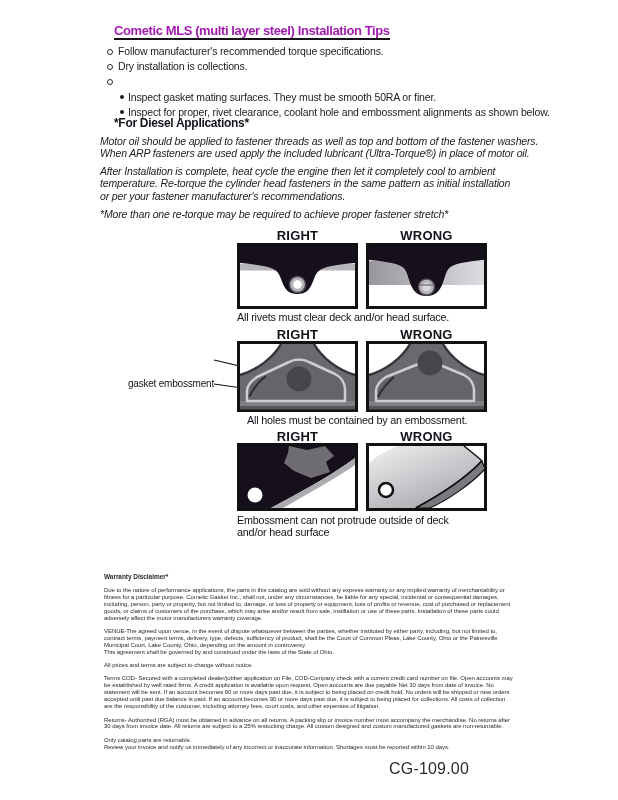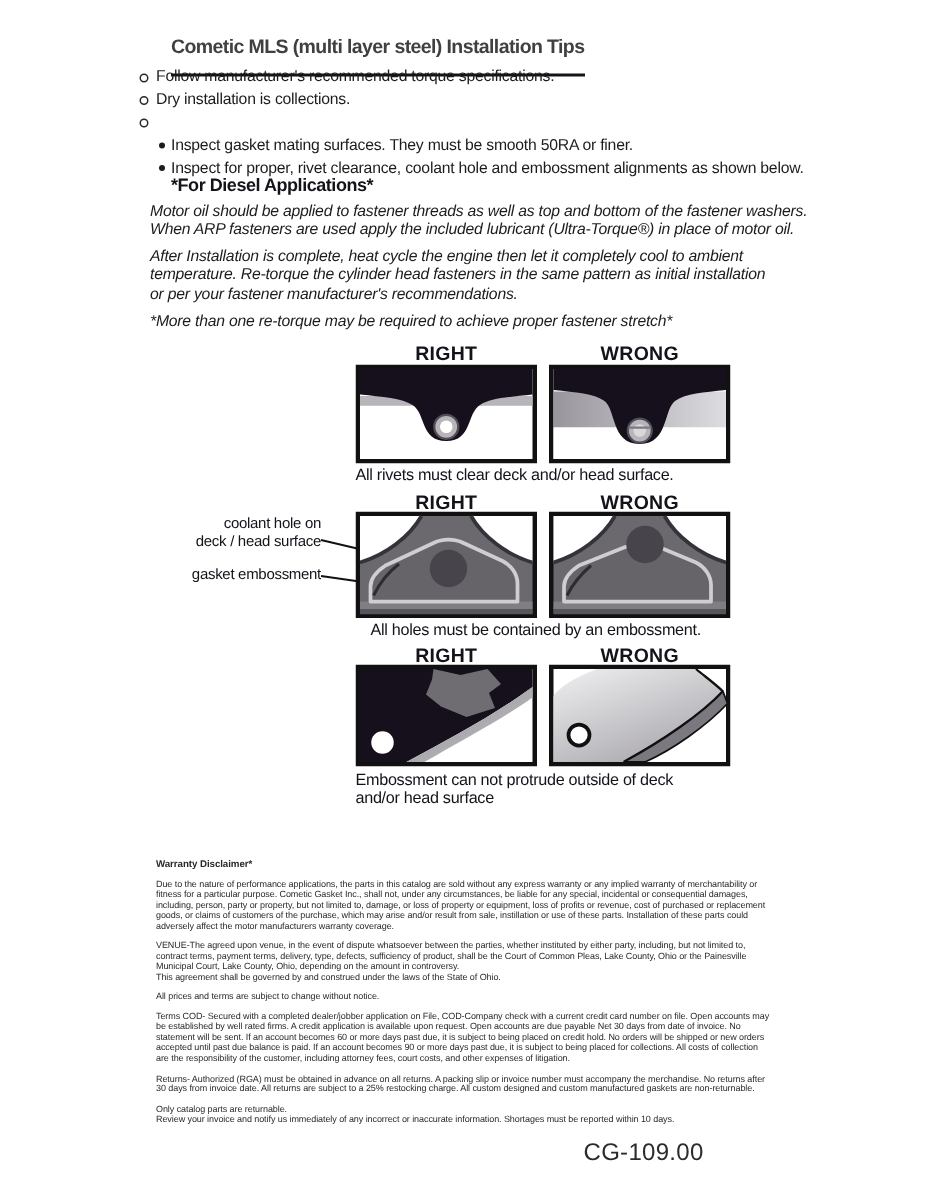--- a/index.html
+++ b/index.html
@@ -3,23 +3,23 @@
 <meta charset="utf-8">
 <style>
   html,body{margin:0;padding:0;background:#ffffff;}
   .page{
     position:relative;width:618px;height:800px;background:#fff;overflow:hidden;
     font-family:"Liberation Sans","DejaVu Sans",sans-serif;color:#1c1c1c;
   }
   .abs{position:absolute;}
   .title{
     left:114px;top:23px;font-size:13px;font-weight:bold;letter-spacing:-0.4px;
-    border-bottom:2px solid #15121a;padding-bottom:11px;color:#404040;text-align:center;
+    border-bottom:2px solid #15121a;padding-bottom:0;color:#a21caf;text-align:center;
   }
-  .bullets{left:93px;top:45px;font-size:10.5px;letter-spacing:-0.15px;}
+  .bullets{left:107px;top:45px;font-size:10.5px;letter-spacing:-0.15px;}
   .b-row{display:flex;align-items:flex-start;height:15.2px;}
   .b-ring{width:4px;height:4px;border:1px solid #2a2a2a;border-radius:50%;margin:4px 5px 0 0;flex:none;}
   .b-sub{margin-left:13px;}
   .b-dot{width:4px;height:4px;background:#1c1c1c;border-radius:50%;margin:4px 4px 0 0;flex:none;}
   .h2{left:114px;font-size:12px;font-weight:bold;letter-spacing:-0.3px;color:#15121a;}
   .para{left:100px;font-size:10.5px;line-height:12.4px;letter-spacing:-0.15px;white-space:pre-line;font-style:italic;}
   .dg-head{width:121px;text-align:center;font-size:13px;font-weight:bold;letter-spacing:0.2px;color:#15121a;}
   .caption{font-size:10.8px;letter-spacing:-0.2px;line-height:12px;white-space:pre-line;color:#15121a;}
   .callout{font-size:10px;line-height:11.5px;letter-spacing:-0.2px;text-align:right;white-space:pre-line;color:#15121a;}
   .disc{left:104px;top:574px;width:424px;font-size:6px;line-height:6.9px;letter-spacing:-0.05px;color:#2a2a2a;}
@@ -90,22 +90,20 @@
     <circle cx="60.5" cy="44" r="8" fill="#b7b4ba" stroke="#524c58" stroke-width="1.5"></circle>
     <circle cx="60.5" cy="44" r="4.2" fill="#d9d8db"></circle>
     <path d="M53,42 H68" stroke="#7c7a80" stroke-width="1.5"></path>
   </svg>
 
   <div class="abs caption" style="left:237px;top:311px">All rivets must clear deck and/or head surface.</div>
 
   <div class="abs dg-head" style="left:237px;top:327px">RIGHT</div>
   <div class="abs dg-head" style="left:366px;top:327px">WRONG</div>
 
-  <div class="abs callout" style="left:104px;top:344px;width:110px">coolant hole on
-deck / head surface</div>
   <div class="abs callout" style="left:104px;top:378px;width:110px">gasket embossment</div>
 
   <svg class="abs" style="left:204px;top:352px" width="100" height="46" viewBox="0 0 100 46">
     <line x1="10" y1="8" x2="95" y2="28" stroke="#111" stroke-width="1.2"></line>
     <line x1="10" y1="32" x2="66" y2="40" stroke="#111" stroke-width="1.2"></line>
   </svg>
 
   <svg class="abs" style="left:237px;top:341px" width="121" height="71" viewBox="0 0 121 71">
     <rect x="1.5" y="1.5" width="118" height="68" fill="#6b696e" stroke="#111111" stroke-width="3"></rect>
     <rect x="3" y="60" width="115" height="5" fill="#807e83"></rect>

